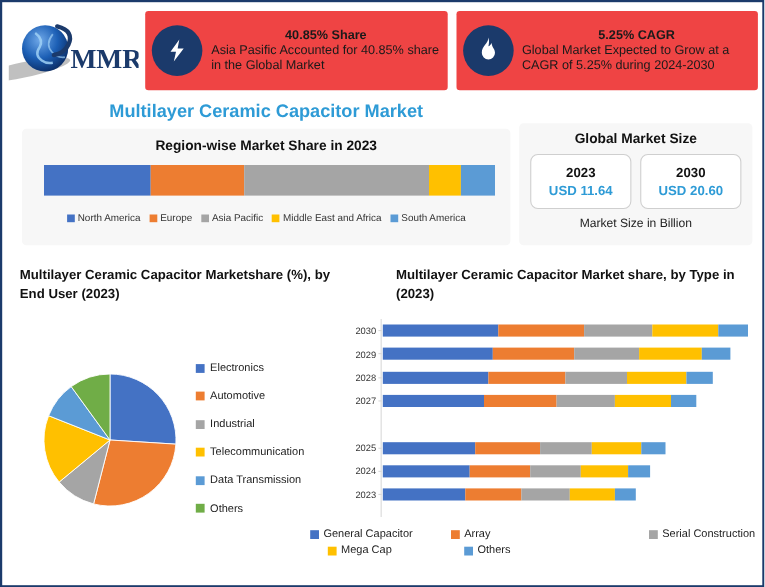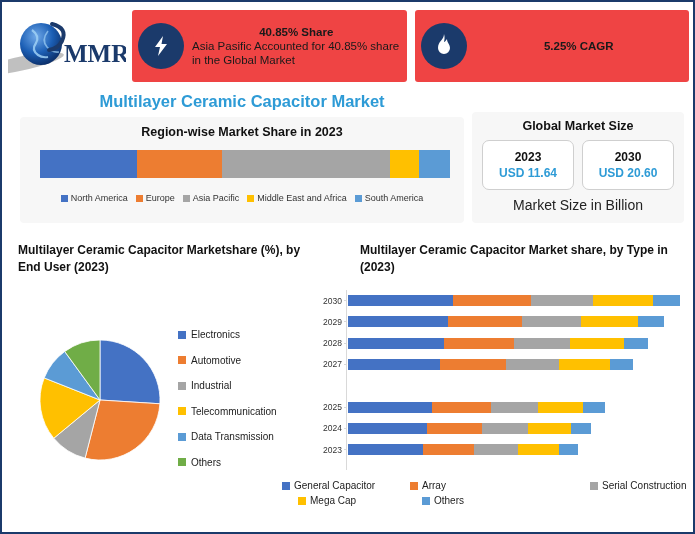--- a/index.html
+++ b/index.html
@@ -83,21 +83,21 @@
   }
   .gms-box{
     width:92px;height:50px;background:#ffffff;border:1px solid #cfcfcf;
     border-radius:7px;display:flex;flex-direction:column;
     align-items:center;justify-content:center;box-sizing:border-box;
   }
   .gms-year{font-size:12px;font-weight:bold;color:#111;margin-bottom:2px;}
   .gms-val{font-size:12px;font-weight:bold;color:#2e9bd6;}
   .gms-foot{
     position:absolute;left:0;top:85px;width:212px;text-align:center;
-    font-size:14px;color:#222;
+    font-size:11px;color:#222;
   }
 
   
   .pie-title{
     position:absolute;left:16px;top:240px;width:300px;
     font-size:12px;font-weight:bold;color:#111;line-height:1.45;
   }
   .pie-svg{position:absolute;left:36px;top:336px;}
   .pie-legend{
     position:absolute;left:176px;top:320px;width:140px;
@@ -171,20 +171,21 @@
     </div>
 
     <div class="stat-card">
       <div class="stat-icon">
         <svg width="24" height="26" viewBox="0 0 24 26">
           <path d="M12 1 C12 7 6 8 6 15 a6 6 0 0 0 12 0 c0 -4 -3 -5 -3 -9 c-1.5 2 -2 3 -3 3 C12.5 7 13 4 12 1 z" fill="#ffffff"></path>
         </svg>
       </div>
       <div class="stat-text">
         <span class="stat-head">5.25% CAGR</span>
+        <span class="stat-body">Global Market Expected to Grow at a CAGR of 5.25% during 2024-2030</span>
       </div>
     </div>
   </div>
 
   <div class="main-title">Multilayer Ceramic Capacitor Market</div>
 
   <div class="region-panel">
     <div class="region-title">Region-wise Market Share in 2023</div>
     <div class="region-bar" id="region-bar">
         <div title="North America" style="width: 23.7%; background: rgb(68, 114, 196);"></div>

